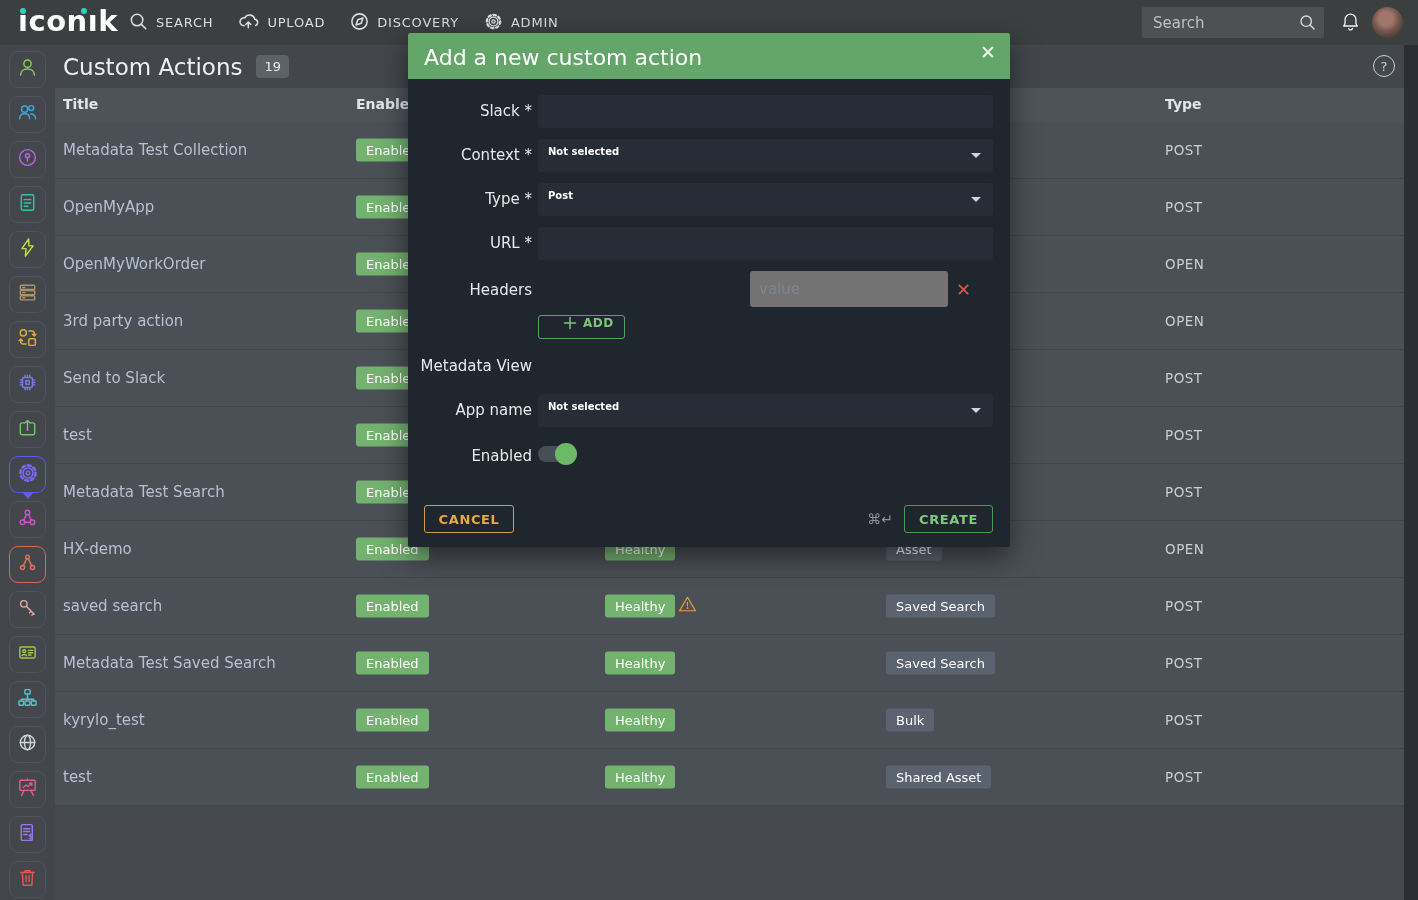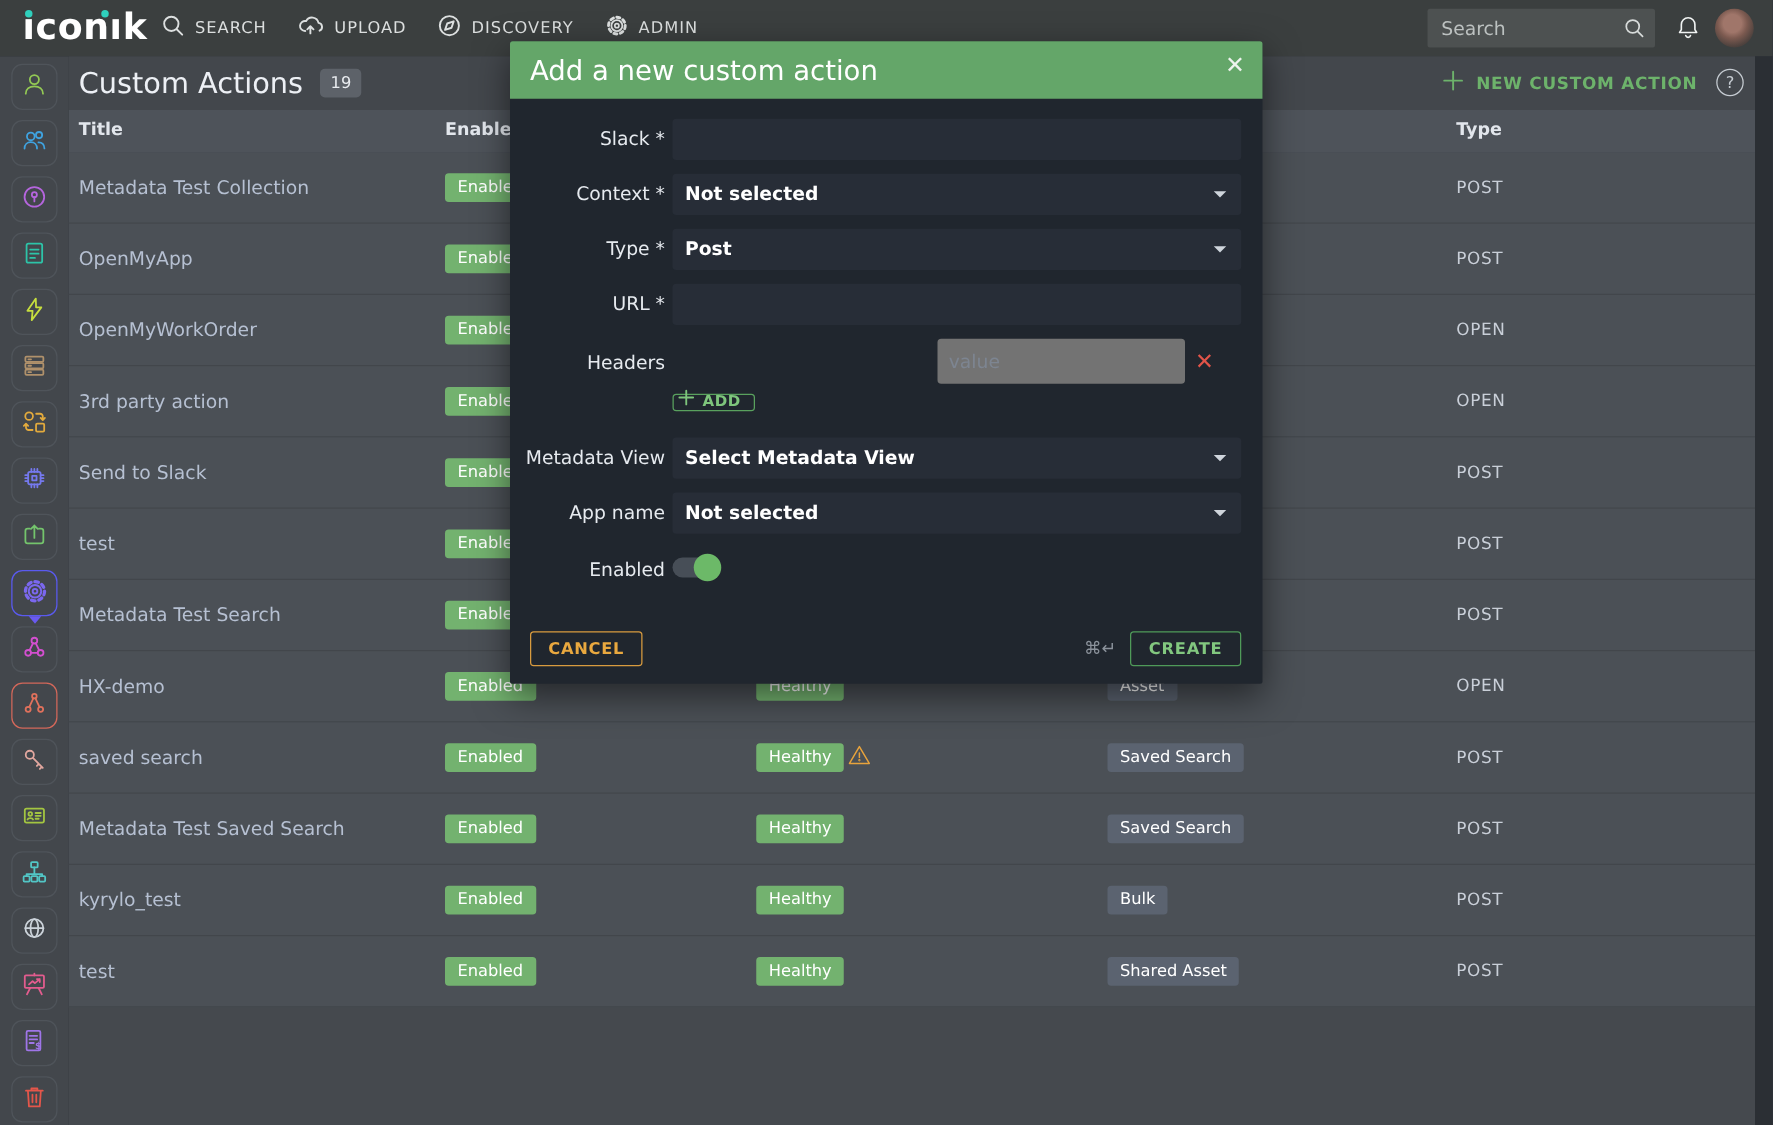--- a/index.html
+++ b/index.html
@@ -72,31 +72,31 @@
   
   #modal { position:absolute; left:408px; top:33px; width:602px; height:514px; z-index:20;
            background:#20262e; box-shadow:0 10px 28px rgba(0,0,0,.5); border-radius:2px; }
   #modal-header { position:absolute; left:0; top:0; width:602px; height:46px; background:#64a669; border-radius:2px 2px 0 0; }
   #modal-title { position:absolute; left:16px; top:12px; color:#fff; font-size:22px; }
   #modal-close { position:absolute; right:14px; top:10px; color:#eef3ee; font-size:19px; cursor:pointer; line-height:1; }
   .m-label { position:absolute; left:0; width:124px; text-align:right; color:#e6eaef; font-size:15px; }
   .m-input { position:absolute; left:130px; width:455px; height:33px; background:#272d37; border:none; border-radius:3px;
              color:#fff; font-size:15px; padding:0 10px; outline:none; font-family:inherit; }
   .m-select { position:absolute; left:130px; width:455px; height:33px; background:#272d37; border-radius:3px; cursor:pointer; }
-  .m-select .val { position:absolute; left:10px; top:7px; color:#fff; font-size:15px; font-weight:600; }
+  .m-select .val { position:absolute; left:10px; top:7px; color:#fff; font-size:10px; font-weight:600; }
   .m-select .caret { position:absolute; right:12px; top:14px; width:0; height:0;
              border-left:5px solid transparent; border-right:5px solid transparent; border-top:5px solid #cfd5dc; }
   .hdr-input { position:absolute; height:36px; border-radius:3px; font-size:15px; color:#fff; padding:0 9px;
                outline:none; font-family:inherit; }
   #hdr-key { left:130px; top:238px; width:202px; background:#2e3540; border:1px solid #707883; }
   #hdr-val { left:342px; top:238px; width:198px; background:#737373; border:none; }
   .hdr-input::placeholder { color:#7d8591; }
   #hdr-x { position:absolute; left:548px; top:246px; color:#e25449; font-size:18px; font-weight:bold; cursor:pointer; }
-  #add-btn { position:absolute; left:130px; top:282px; height:14px; padding:0 10px 0 3px; background:transparent;
-             border:1px solid #59a15e; border-radius:3px; display:flex; align-items:flex-end; gap:6px; cursor:pointer; }
+  #add-btn { position:absolute; left:130px; top:282px; height:24px; padding:0 10px 0 24px; background:transparent;
+             border:1px solid #59a15e; border-radius:3px; display:flex; align-items:flex-start; gap:6px; cursor:pointer; }
   #add-btn span { color:#7ec57c; font-size:12px; font-weight:bold; letter-spacing:.5px; }
   #add-btn svg { stroke:#7ec57c; stroke-width:1.5; stroke-linecap:round; }
   #toggle { position:absolute; left:130px; top:413px; width:38px; height:16px; background:#474e57; border-radius:8px; cursor:pointer; }
   #toggle .knob { position:absolute; left:17px; top:-3px; width:22px; height:22px; border-radius:50%; background:#6cb968; }
   .m-btn { position:absolute; top:472px; height:28px; background:transparent; border-radius:3px; font-size:13px;
            font-weight:bold; letter-spacing:.6px; display:flex; align-items:center; justify-content:center; cursor:pointer; }
   #cancel-btn { left:16px; width:90px; border:1px solid #d89b3f; color:#e9a83f; }
   #create-btn { left:496px; width:89px; border:1px solid #4f9a59; color:#82c77f; }
   #shortcut-hint { position:absolute; left:430px; top:478px; width:55px; text-align:right; color:#8b929b; font-size:14px; }
 </style>
@@ -290,26 +290,20 @@
           <path d="M5 6.8 h14 M9.5 6.8 V5 h5 v1.8 M6.6 6.8 l.9 13.2 h9 l.9-13.2"></path>
           <path d="M10.4 10.2 v6.3 M13.6 10.2 v6.3"></path>
         </svg></span>
     </div>
 </div>
 
 <div id="main">
   <div id="page-header">
     <span id="page-title">Custom Actions</span>
     <span id="count-badge">19</span>
-    <div id="new-action">
-      <span><svg width="19" height="19" viewBox="0 0 20 20" fill="none">
-            <path d="M10 2.5 v15 M2.5 10 h15"></path>
-          </svg></span>
-      <span>NEW CUSTOM ACTION</span>
-    </div>
     <div id="help-btn">
         <span>?</span>
       </div>
   </div>
 
   <div id="thead">
     <span class="col-title-h">Title</span>
     <span class="col-enabled-h">Enabled</span>
     <span class="col-type-h">Type</span>
   </div>
@@ -428,24 +422,20 @@
   <span id="hdr-x">✕</span>
 
   <div id="add-btn">
     <span><svg width="14" height="14" viewBox="0 0 14 14" fill="none">
           <path d="M7 1.5 v11 M1.5 7 h11"></path>
         </svg></span>
     <span>ADD</span>
   </div>
 
   <div class="m-label" style="top:324px">Metadata View</div>
-  <div class="m-select" style="top:317px">
-    <span class="val">Select Metadata View</span>
-    <span class="caret"></span>
-  </div>
 
   <div class="m-label" style="top:368px">App name</div>
   <div class="m-select" style="top:361px">
     <span class="val">Not selected</span>
     <span class="caret"></span>
   </div>
 
   <div class="m-label" style="top:414px">Enabled</div>
   <div id="toggle">
       <div class="knob"></div>

